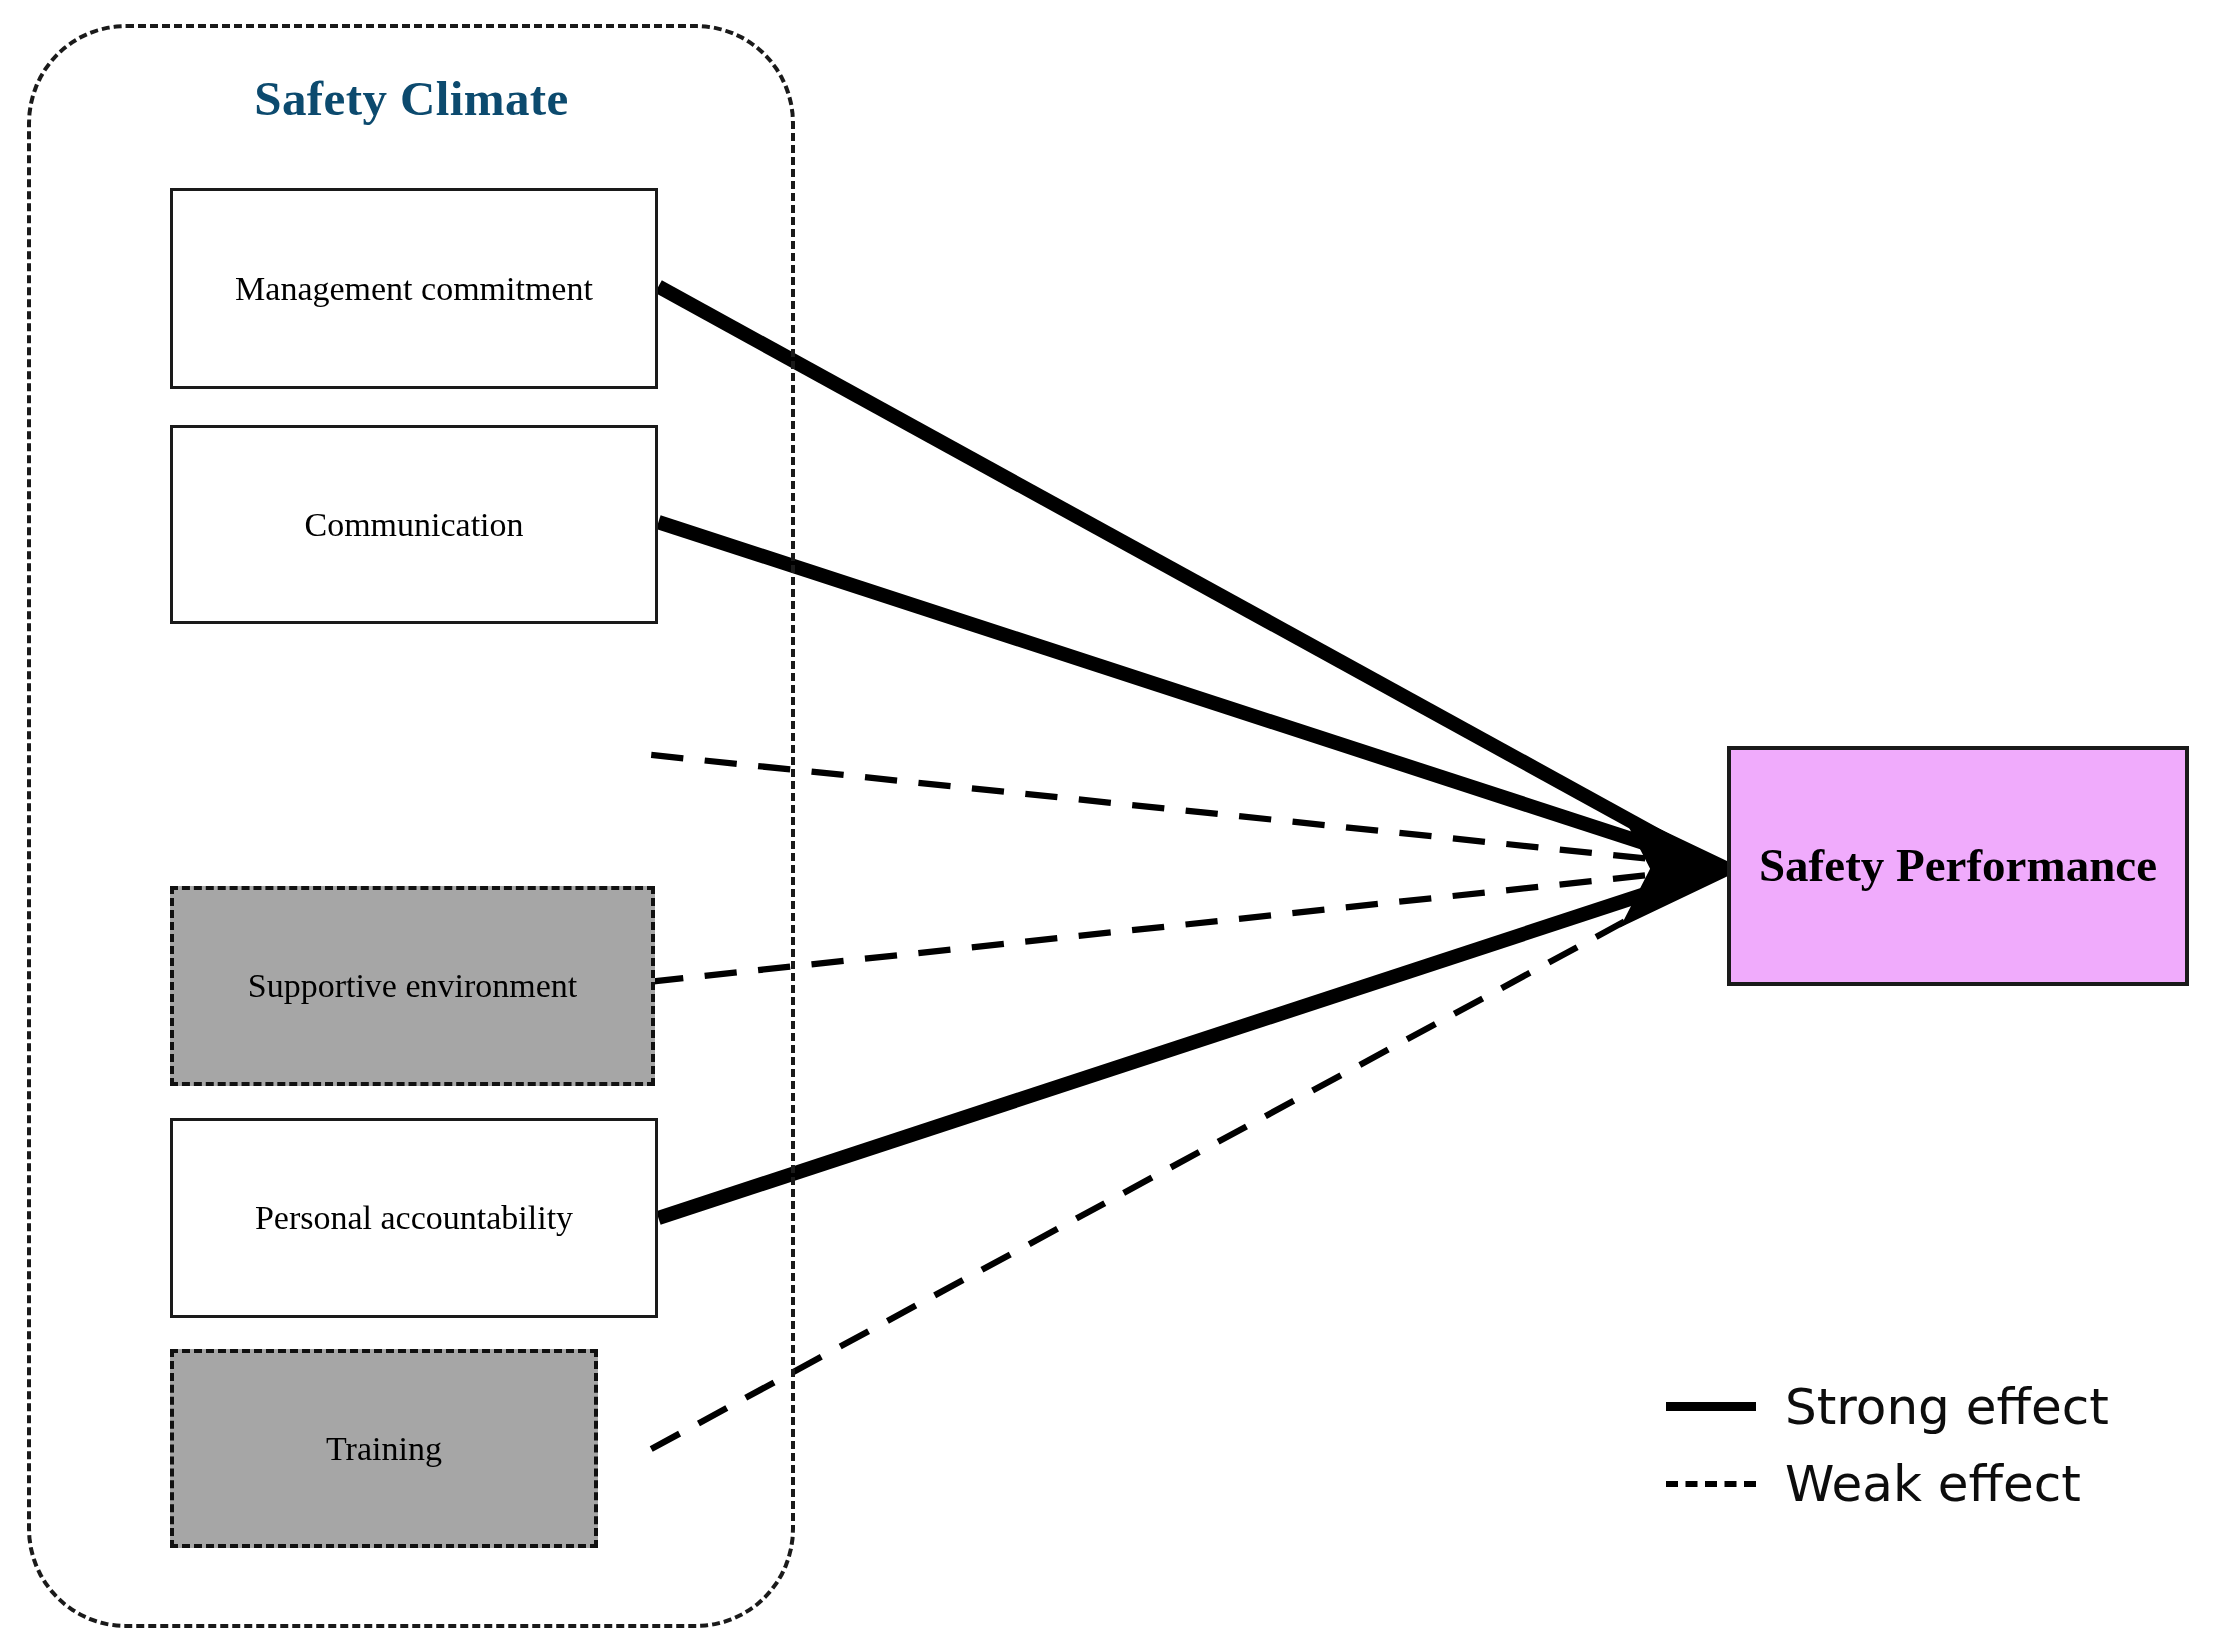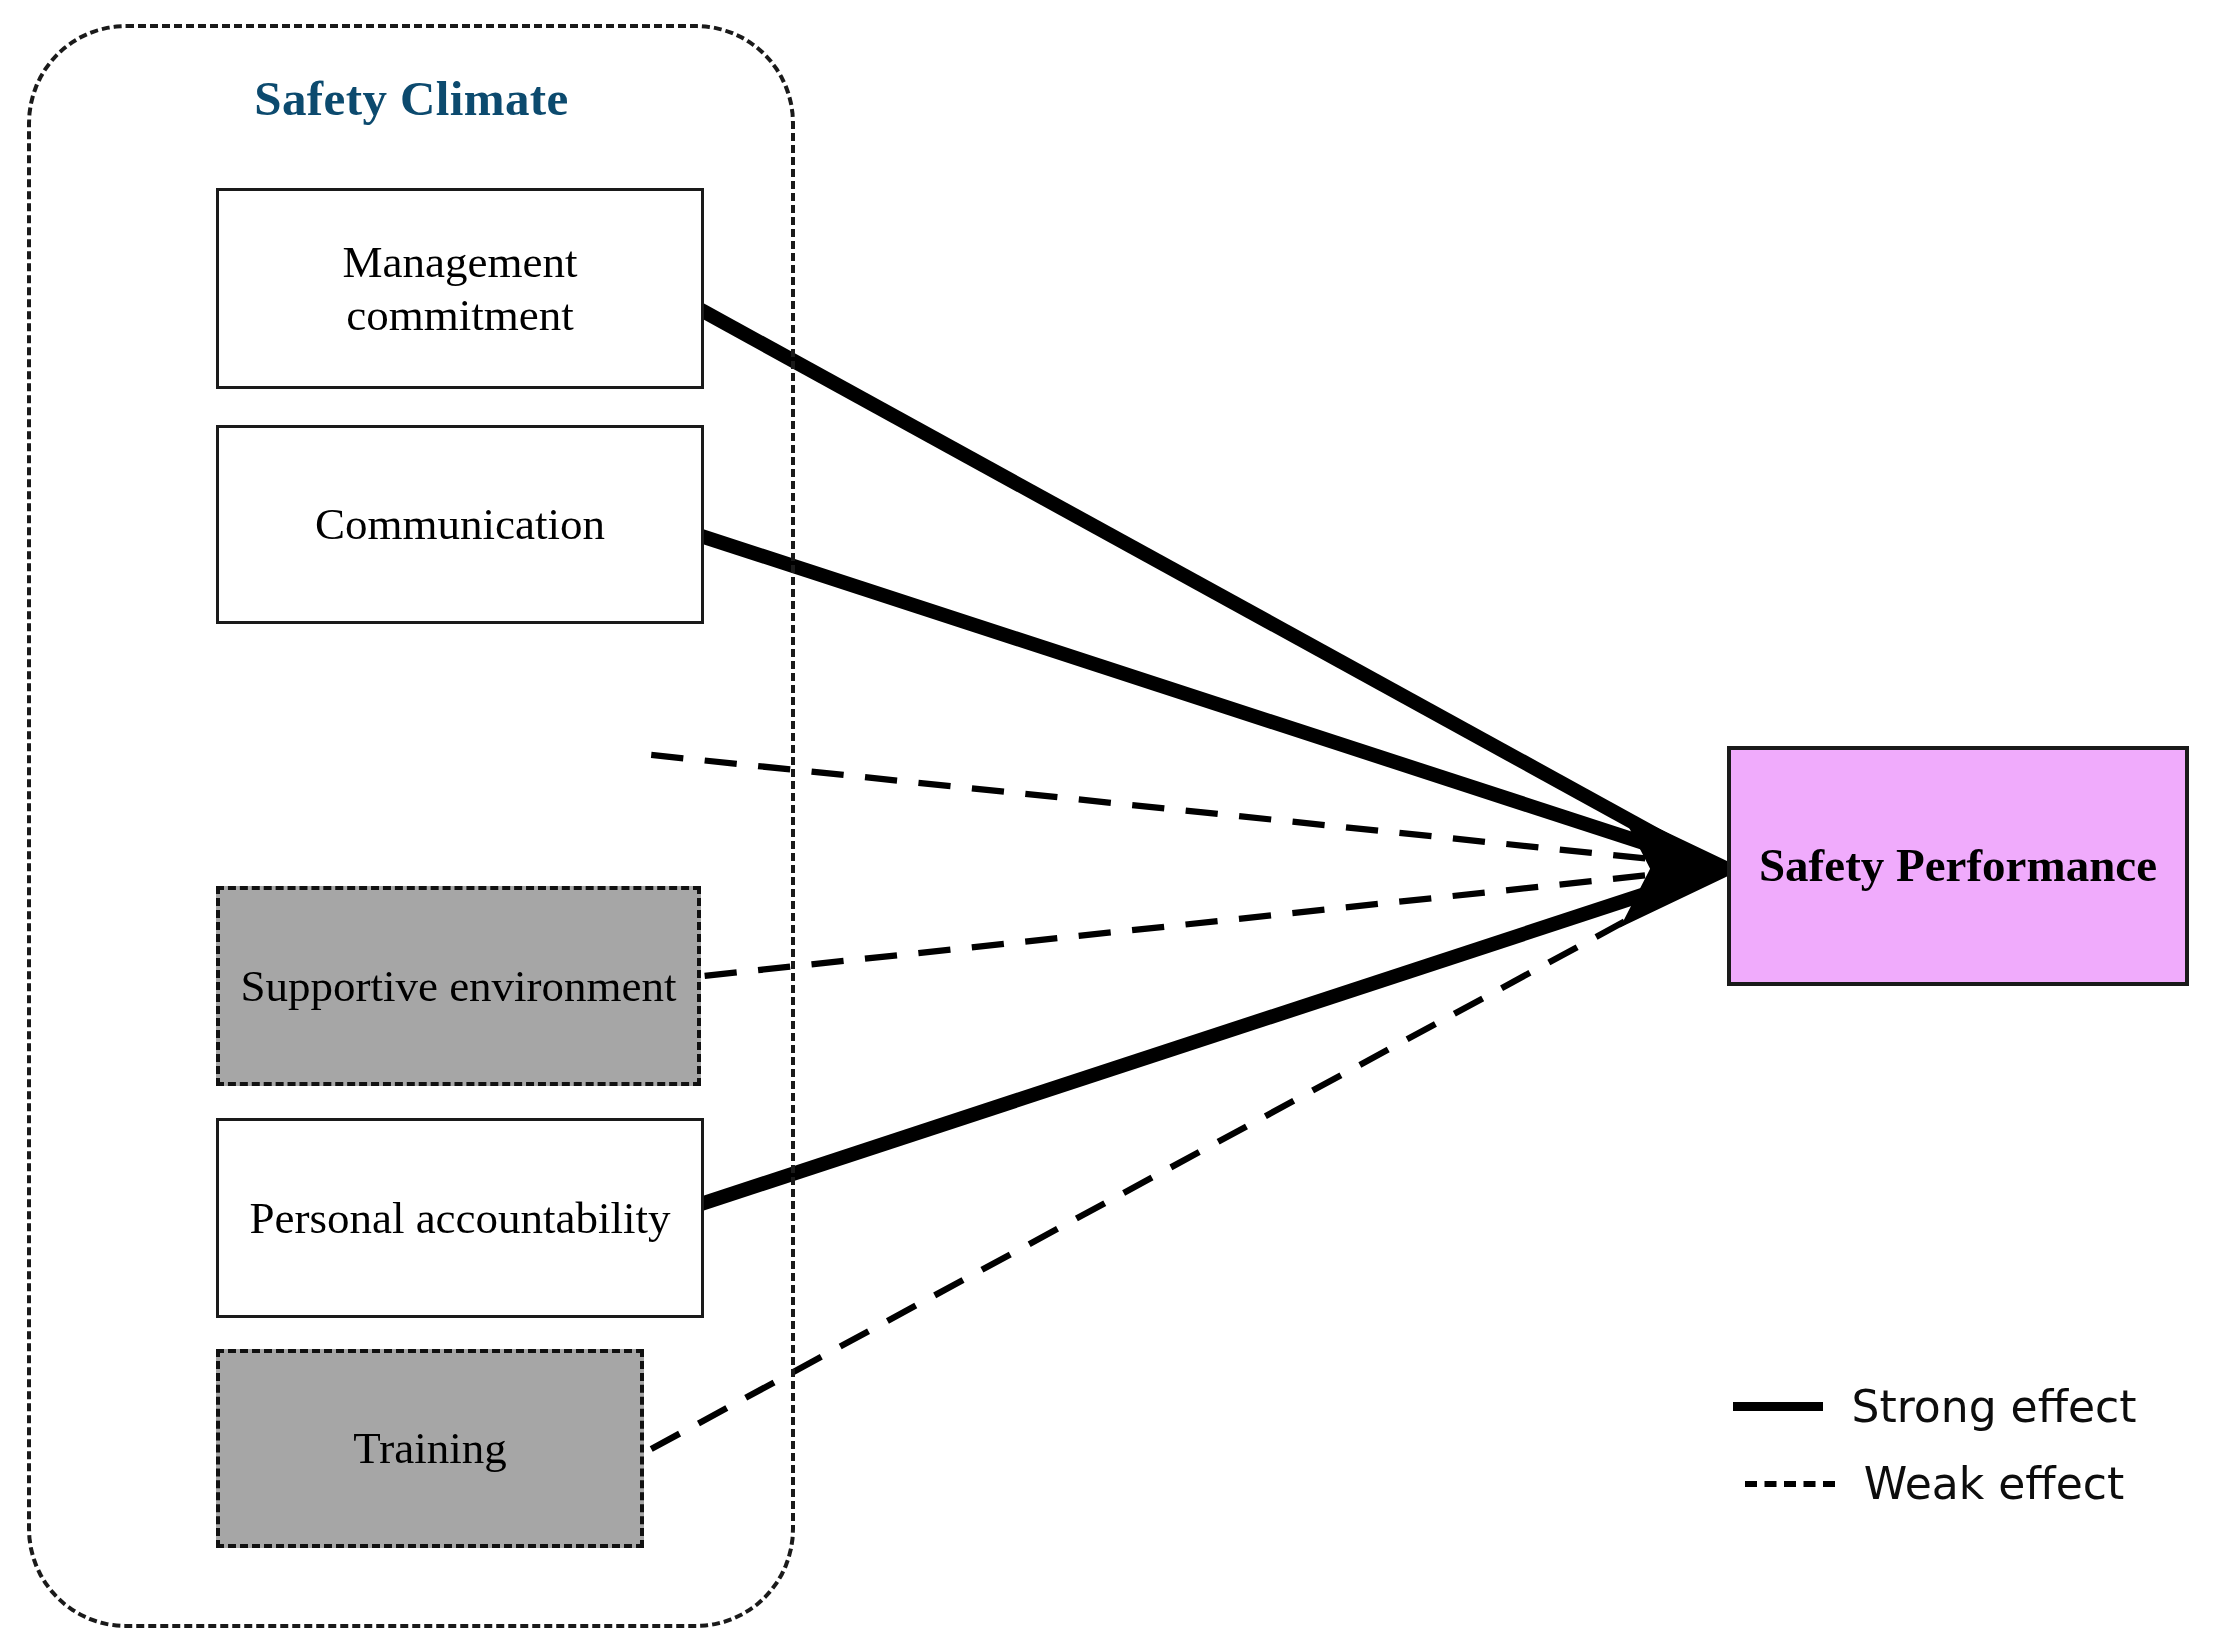--- a/index.html
+++ b/index.html
@@ -50,24 +50,23 @@
   }
 
   .node {
     position: absolute;
     box-sizing: border-box;
     display: flex;
     align-items: center;
     justify-content: center;
     text-align: center;
     color: #000000;
-    font-size: 45px;
+    font-size: 34px;
     line-height: 1.16;
     padding: 0 10.7px;
-    margin-left: 46px;
   }
   .node-white {
     background: #ffffff;
     border: 3.6px solid #1a1a1a;
   }
   .node-gray {
     background: #a6a6a6;
     border: 4.5px dashed #111111;
   }
 
@@ -90,23 +89,22 @@
     position: absolute;
     left: 1666px;
     top: 1368px;
     width: 537px;
   }
   .legend-row {
     display: flex;
     align-items: center;
     height: 77px;
     font-family: "DejaVu Sans", "Liberation Sans", sans-serif;
-    font-size: 44px;
+    font-size: 50px;
     color: #0d0d0d;
-    justify-content: center;
   }
   .legend-swatch {
     width: 90px;
     margin-right: 29px;
     flex: 0 0 90px;
     display: block;
   }
   .legend-swatch-solid {
     border-top: 9.9px solid #000000;
     height: 0;

